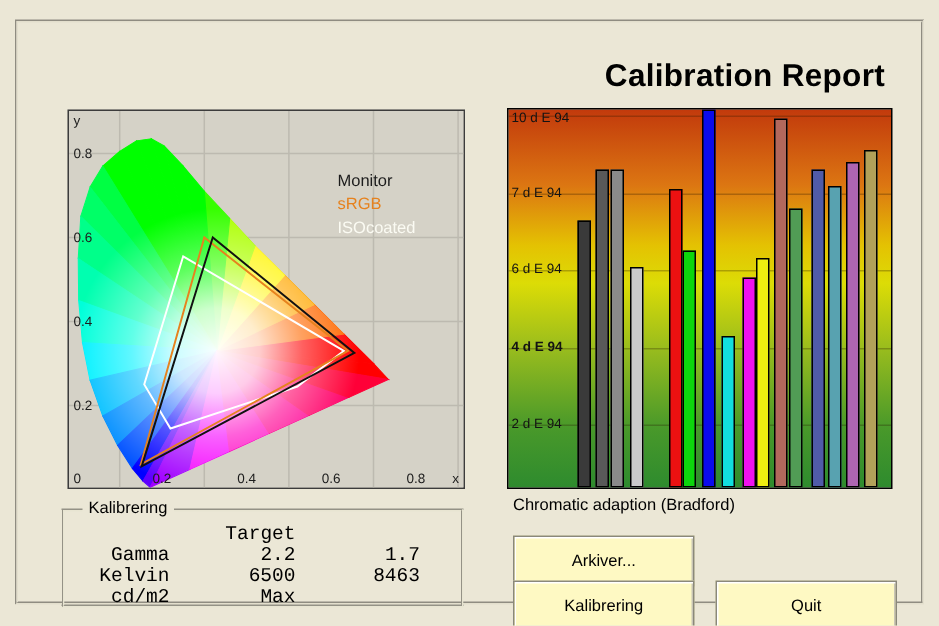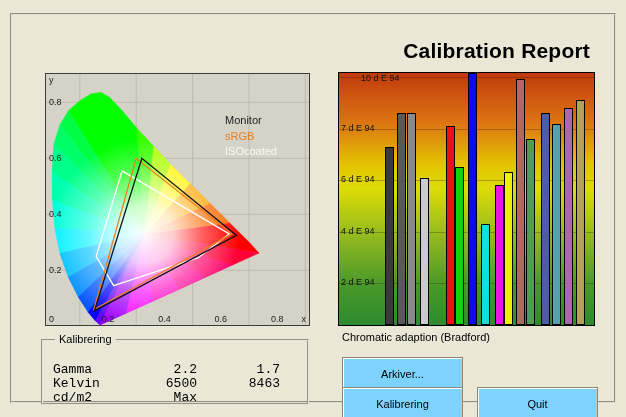--- a/index.html
+++ b/index.html
@@ -21,25 +21,25 @@
   .bc-label{position:absolute;left:2px;font-size:9px;color:#131313;white-space:nowrap;}
   .bc-bar{position:absolute;box-sizing:border-box;width:9px;border:1px solid #000;}
   .footnote{position:absolute;left:330px;top:316px;font-size:11px;color:#000;}
   .groupbox{position:absolute;left:29px;top:324px;width:268px;height:66px;
     box-sizing:border-box;border:2px groove #e8e5d2;}
   .groupbox-label{position:absolute;top:-8px;left:12px;background:#ebe7d6;
     padding:0 4px;font-size:11px;color:#000;}
   .cal-table{position:absolute;left:10px;top:8px;
     font-family:"Liberation Mono",monospace;font-size:13px;color:#000;}
   .cal-row{display:flex;height:14px;line-height:14px;}
-  .cal-c0{width:60px;text-align:left;}
+  .cal-c0{width:60px;text-align:right;}
   .cal-c1{width:84px;text-align:right;}
   .cal-c2{width:83px;text-align:right;}
   .btn{position:absolute;width:121px;height:34px;font-family:"Liberation Sans",sans-serif;
-    font-size:11px;color:#000;background:#7dd3fc;border:1px solid #8a887b;
+    font-size:11px;color:#000;background:#fef9c3;border:1px solid #8a887b;
     box-shadow:inset 1px 1px 0 #ffffff, inset -1px -1px 0 #c9c6b6;padding:0;}
   #btn-archive{left:330px;top:342px;}
   #btn-calibrate{left:330px;top:372px;}
   #btn-quit{left:465px;top:372px;}
 </style>
 </head>
 <body>
 
 <div class="screen">
   <div class="titlebar"></div>
@@ -120,27 +120,27 @@
           <text x="179" y="50" text-anchor="start" fill="#1c1c1c" font-size="11" font-family="Liberation Sans, sans-serif">Monitor</text>
           <text x="179" y="65.5" text-anchor="start" fill="#e6821e" font-size="11" font-family="Liberation Sans, sans-serif">sRGB</text>
           <text x="179" y="81" text-anchor="start" fill="#fbfbf3" font-size="11" font-family="Liberation Sans, sans-serif">ISOcoated</text>
         </svg>
       </div>
 
     <div class="bar-chart" id="bar-chart" style="background: linear-gradient(rgb(194, 58, 12) 0%, rgb(220, 118, 18) 20%, rgb(228, 194, 2) 36%, rgb(220, 220, 6) 46%, rgb(150, 187, 30) 64%, rgb(73, 153, 42) 84%, rgb(46, 139, 46) 100%);">
         <div class="bc-grid" style="top: 209.9px;"></div>
         <div class="bc-label" style="top: 203.9px;">2 d E 94</div>
         <div class="bc-grid" style="top: 158.5px;"></div>
-        <div class="bc-label" style="top: 152.5px;">4 d E 94</div>
+        <div class="bc-label" style="top: 152.5px; font-weight: bold;">4 d E 94</div>
         <div class="bc-grid" style="top: 107.1px;"></div>
         <div class="bc-label" style="top: 101.1px;">6 d E 94</div>
         <div class="bc-grid" style="top: 55.7px;"></div>
         <div class="bc-label" style="top: 49.7px;">7 d E 94</div>
         <div class="bc-grid" style="top: 4.3px;"></div>
-        <div class="bc-label" style="top: 0px; margin-left: 20px;">10 d E 94</div>
+        <div class="bc-label" style="top: 0px;">10 d E 94</div>
         <div class="bc-bar" style="left: 46px; top: 73.69px; height: 178.31px; background: rgb(58, 58, 58);"></div>
         <div class="bc-bar" style="left: 58px; top: 40.28px; height: 211.72px; background: rgb(89, 89, 89);"></div>
         <div class="bc-bar" style="left: 68px; top: 40.28px; height: 211.72px; background: rgb(138, 138, 138);"></div>
         <div class="bc-bar" style="left: 81px; top: 104.53px; height: 147.47px; background: rgb(203, 203, 203);"></div>
         <div class="bc-bar" style="left: 107px; top: 53.13px; height: 198.87px; background: rgb(236, 17, 17);"></div>
         <div class="bc-bar" style="left: 116px; top: 94.25px; height: 157.75px; background: rgb(13, 214, 13);"></div>
         <div class="bc-bar" style="left: 129px; top: 0px; height: 252px; background: rgb(11, 11, 236);"></div>
         <div class="bc-bar" style="left: 142px; top: 150.79px; height: 101.21px; background: rgb(18, 222, 222);"></div>
         <div class="bc-bar" style="left: 156px; top: 112.24px; height: 139.76px; background: rgb(238, 18, 238);"></div>
         <div class="bc-bar" style="left: 165px; top: 99.39px; height: 152.61px; background: rgb(238, 238, 16);"></div>
@@ -152,20 +152,21 @@
         <div class="bc-bar" style="left: 237px; top: 27.43px; height: 224.57px; background: rgb(178, 161, 89);"></div>
       </div>
 
     <div class="footnote">Chromatic adaption (Bradford)</div>
 
     <div class="groupbox">
       <span class="groupbox-label">Kalibrering</span>
       <div class="cal-table" id="cal-table">
           <div class="cal-row">
             <span class="cal-c0"></span>
+            <span class="cal-c1">Target</span>
           </div>
           <div class="cal-row">
             <span class="cal-c0">Gamma</span>
             <span class="cal-c1">2.2</span>
             <span class="cal-c2">1.7</span>
           </div>
           <div class="cal-row">
             <span class="cal-c0">Kelvin</span>
             <span class="cal-c1">6500</span>
             <span class="cal-c2">8463</span>

